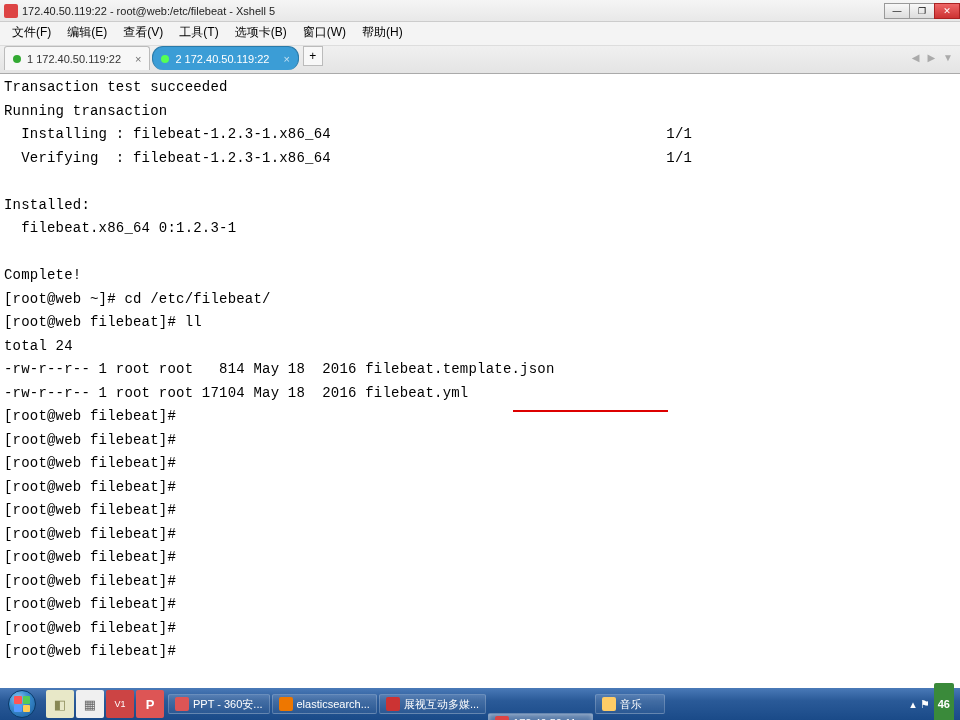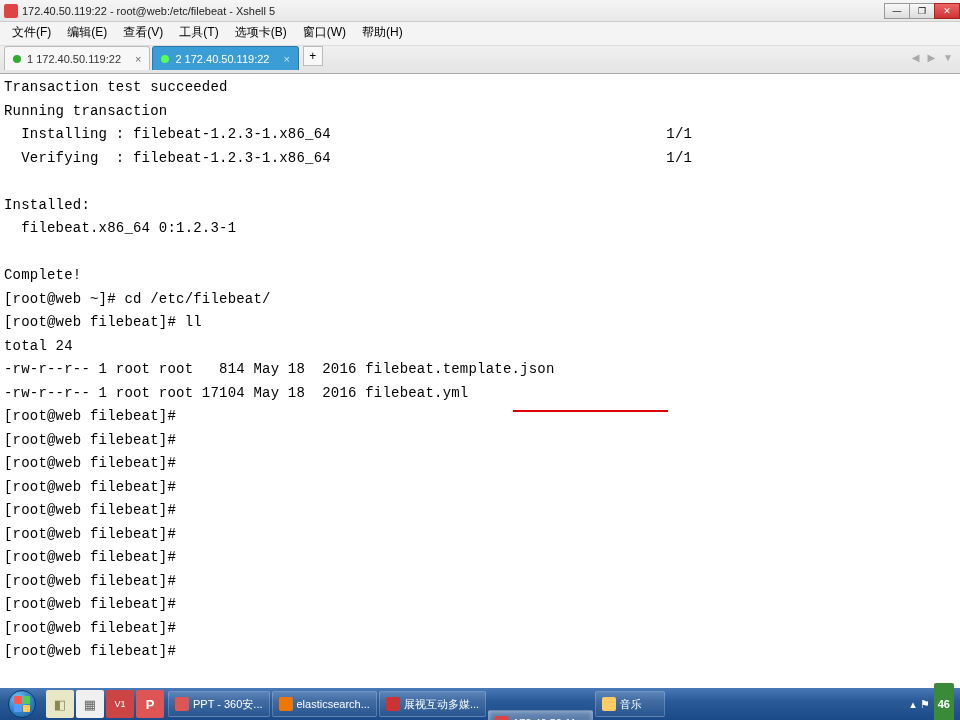--- a/index.html
+++ b/index.html
@@ -15,40 +15,40 @@
 
 
 .menubar { height: 24px; background: #f4f4f4; display: flex; align-items: flex-start; padding: 0 6px; border-bottom: 1px solid #ddd; gap: 4px; }
 .menubar span { padding: 2px 6px; font-size: 12px; cursor: default; }
 
 
 .tabbar { height: 28px; background: linear-gradient(#f0f0f0,#e4e4e4); display: flex; align-items: flex-start; padding-left: 4px; border-bottom: 1px solid #aaa; position: relative; }
 .tab { height: 24px; padding: 0 8px; display: flex; align-items: center; border: 1px solid #bbb; border-bottom: none; margin-right: 2px; background: #eee; border-top-left-radius: 3px; border-top-right-radius: 3px; font-size: 11px; }
 .tab .dot { width: 8px; height: 8px; border-radius: 50%; background: #3a3; margin-right: 6px; }
 .tab.inactive { background: #f7f7f7; color: #333; }
-.tab.active { background: #3b9dd6; color: #fff; border-color: #2a7aa8; }
+.tab.active { background: #3b9dd6; color: #fff; border-color: #2a7aa8; border-radius: 11px; }
 .tab.active .dot { background: #5f5; }
 .tab .close-x { margin-left: 14px; color: inherit; opacity: 0.7; font-size: 11px; }
 .newtab { width: 20px; height: 20px; border: 1px solid #bbb; display: flex; align-items: center; justify-content: center; margin-left: 2px; margin-bottom: 2px; background: #f8f8f8; font-size: 12px; }
 .tabnav { position: absolute; right: 4px; top: 6px; display: flex; gap: 2px; color: #aaa; font-size: 10px; }
 .tabnav span { padding: 0 3px; }
 
 
 .terminal { font-family: "Consolas", "Courier New", monospace; font-size: 14px; line-height: 23.5px; padding: 2px 0 0 4px; white-space: pre; color: #000; letter-spacing: 0.2px; }
 .underline-red { position: absolute; height: 2px; background: #d00; }
 
 
 .taskbar { position: absolute; bottom: 0; left: 0; right: 0; height: 32px; background: linear-gradient(to bottom, #4a7ab8 0%, #2a5a98 40%, #1a4a88 100%); display: flex; align-items: center; }
 .startbtn { width: 44px; height: 32px; display: flex; align-items: center; justify-content: center; }
 .orb { width: 28px; height: 28px; border-radius: 50%; background: radial-gradient(circle at 35% 30%, #8fc8f0 0%, #3a8dd0 40%, #1a5a98 100%); border: 1px solid #0a3a68; display:grid; grid-template-columns:1fr 1fr; grid-template-rows:1fr 1fr; padding:5px; gap:1px; }
 .orb span{ border-radius:1px; }
 .orb span:nth-child(1){background:#f55;} .orb span:nth-child(2){background:#5c5;} .orb span:nth-child(3){background:#59f;} .orb span:nth-child(4){background:#fc5;}
 .pinned { display: flex; gap: 2px; padding: 0 2px; }
 .pin { width: 28px; height: 28px; display: flex; align-items: center; justify-content: center; font-size: 13px; color: #fff; border-radius: 2px; }
-.taskitem { height: 26px; padding: 0 6px; background: linear-gradient(to bottom, rgba(255,255,255,0.15), rgba(255,255,255,0.05)); border: 1px solid rgba(255,255,255,0.2); border-radius: 2px; margin-left: 2px; display: flex; align-items: center; color: #fff; font-size: 11px; min-width: 100px; max-width: 110px; overflow: hidden; white-space: nowrap; gap: 4px; }
+.taskitem { height: 20px; padding: 0 6px; background: linear-gradient(to bottom, rgba(255,255,255,0.15), rgba(255,255,255,0.05)); border: 1px solid rgba(255,255,255,0.2); border-radius: 2px; margin-left: 2px; display: flex; align-items: center; color: #fff; font-size: 11px; min-width: 100px; max-width: 110px; overflow: hidden; white-space: nowrap; gap: 4px; }
 .taskitem.active-task { background: linear-gradient(to bottom, rgba(255,255,255,0.35), rgba(255,255,255,0.15)); box-shadow: inset 0 0 4px rgba(255,255,255,0.4); margin-top: 37px; }
 .taskitem .ico { width: 14px; height: 14px; border-radius: 2px; flex-shrink: 0; }
 .spacer { flex: 1; }
 .tray { display: flex; align-items: center; gap: 4px; padding: 0 6px; color: #fff; font-size: 11px; }
 .tray .bub { background: #3a8a3a; padding: 15px 4px; border-radius: 2px; font-weight: bold; }
 </style>
 </head>
 <body>
 
 <div class="titlebar">

